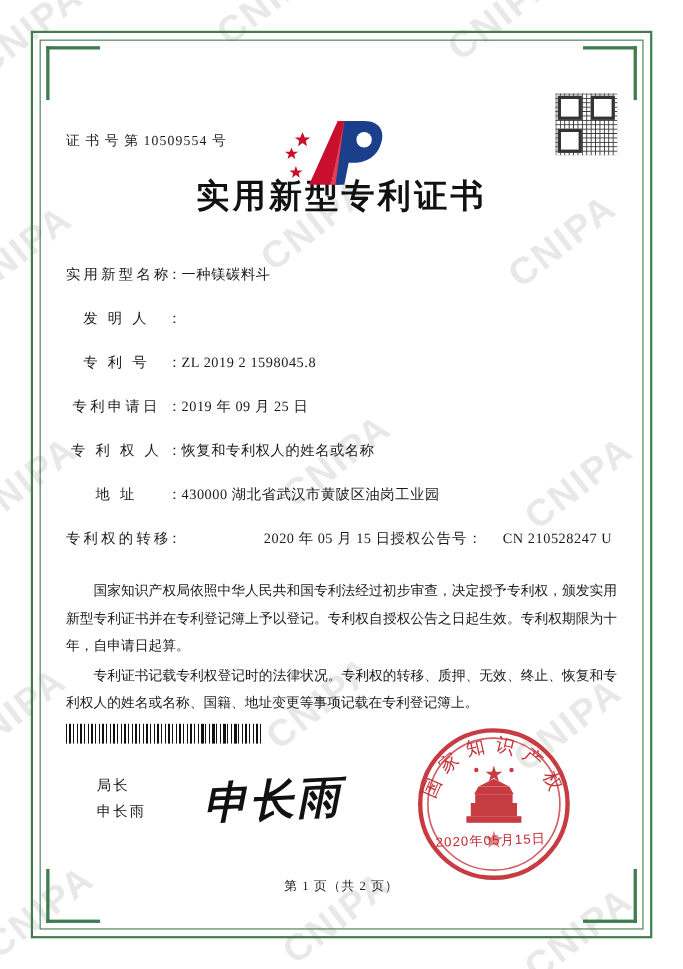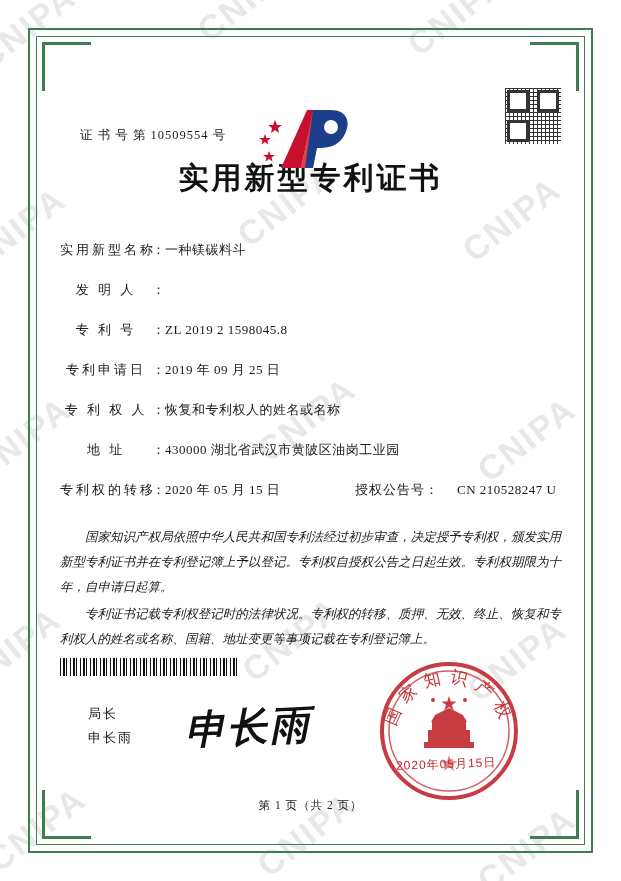--- a/index.html
+++ b/index.html
@@ -77,24 +77,23 @@
   .content {
     position: absolute;
     left: 60px;
     top: 70px;
     width: 501px;
     z-index: 2;
   }
 
   .topline {
     display: flex;
-    align-items: flex-end;
+    align-items: center;
     justify-content: space-between;
     height: 74px;
-    margin-left: 20px;
   }
   .cert-no {
     font-size: 12.5px;
     letter-spacing: 1px;
     padding-top: 42px;
     white-space: nowrap;
   }
 
   
   .qr {
@@ -162,30 +161,29 @@
     white-space: nowrap;
     text-align: center;
   }
   .field-colon {
     flex: 0 0 10px;
   }
   .field-value {
     flex: 1;
     letter-spacing: .5px;
   }
-  .field-row.split .field-value { flex: 0 0 auto; min-width: 190px; }
+  .field-row.split .field-value { flex: 0 0 auto; min-width: 190px; text-align: right; }
   .field-row.split .sec-label { white-space: nowrap; letter-spacing: 1px; }
   .field-row.split .sec-value { margin-left: 18px; letter-spacing: .5px; }
 
   .paragraphs {
     margin-top: 26px;
     font-size: 12.5px;
     line-height: 2.0;
     text-align: justify;
-    font-style: italic;
   }
   .paragraphs p {
     margin: 0 0 2px 0;
     text-indent: 2em;
   }
 
   
   .barcode {
     position: absolute;
     left: 60px;

